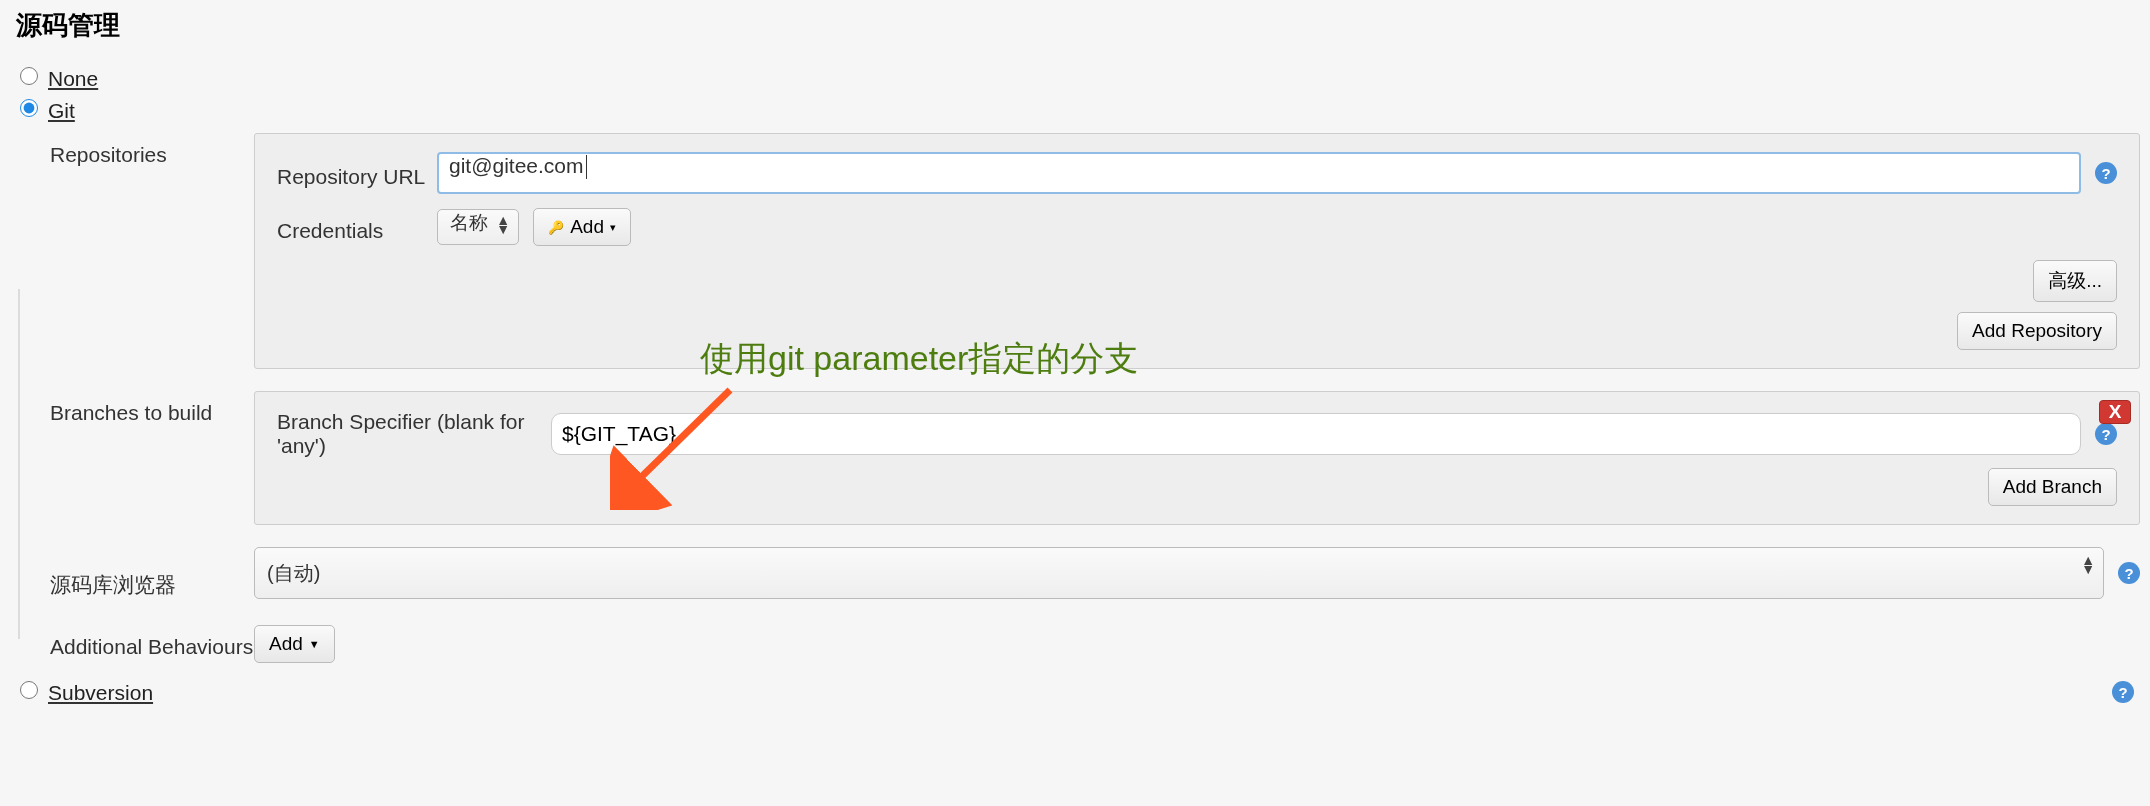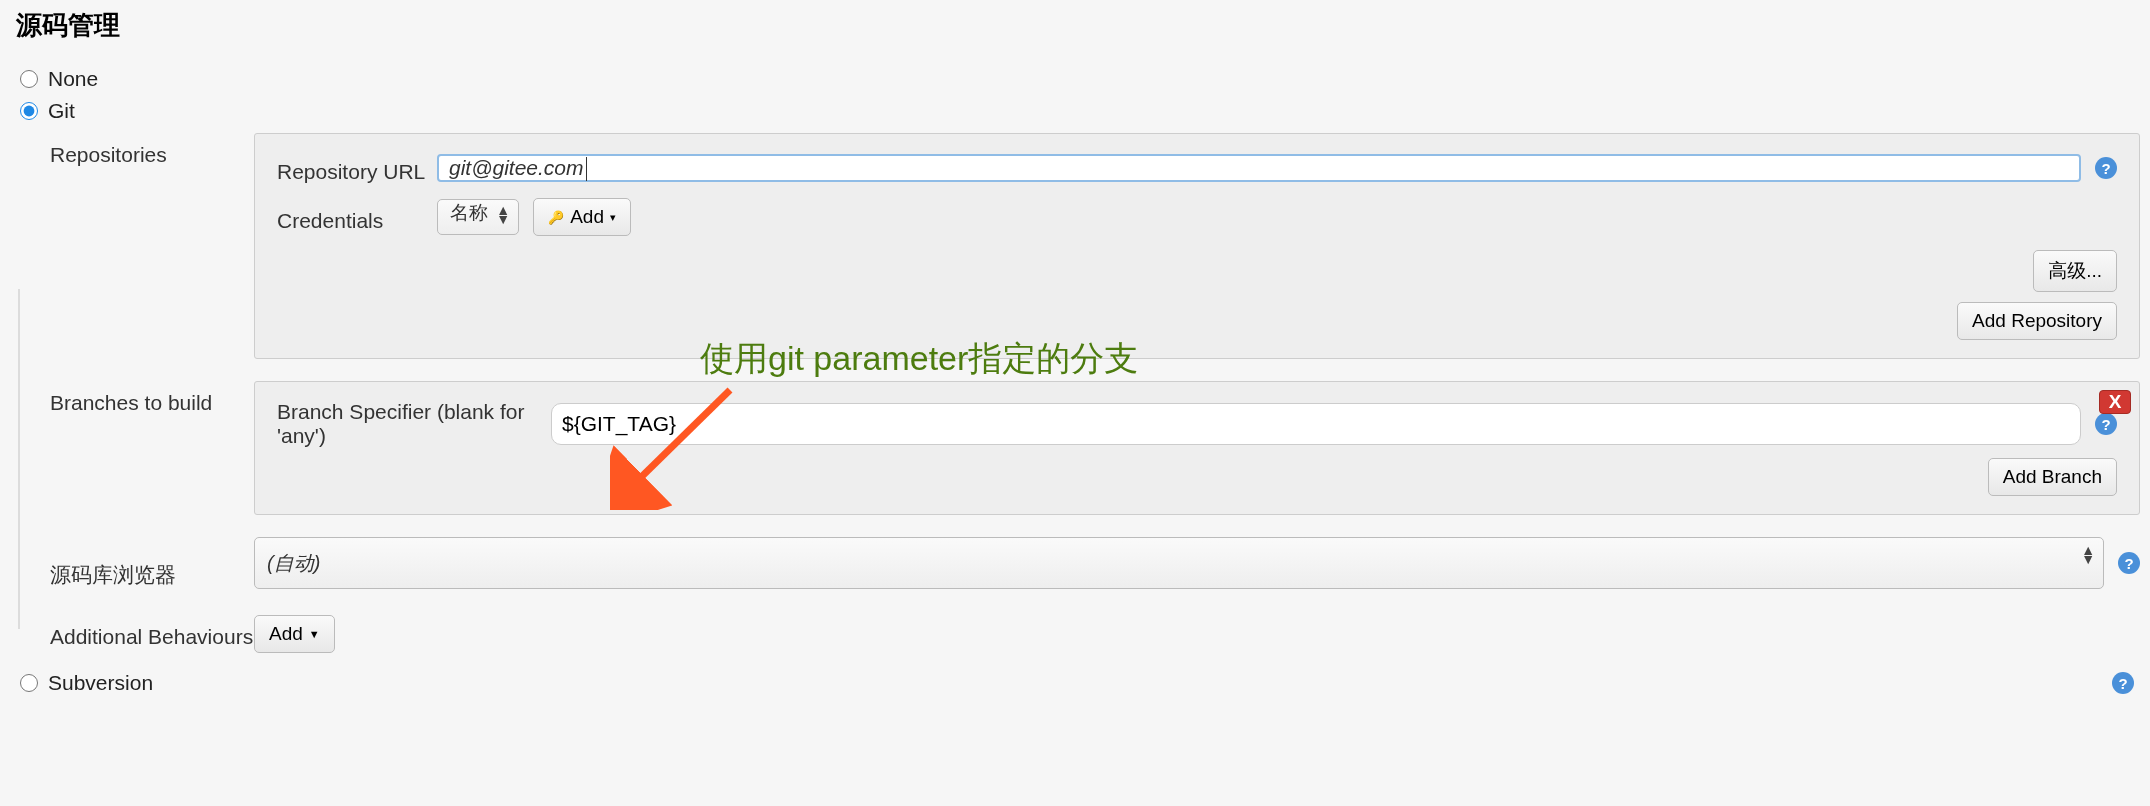--- a/index.html
+++ b/index.html
@@ -14,22 +14,23 @@
 }
 .section-title {
   font-size: 26px;
   font-weight: bold;
   color: #000000;
   padding: 8px 16px 20px 16px;
 }
 .radio-group { padding-left: 20px; }
 .radio-row {
   display: flex;
-  align-items: center;
+  align-items: flex-start;
   padding: 4px 0;
+  text-decoration: underline;
 }
 input[type="radio"] {
   width: 18px;
   height: 18px;
   margin-right: 10px;
   accent-color: #1e88e5;
   cursor: pointer;
 }
 .radio-label { font-size: 21px; color: #222; }
 .vline {
@@ -75,28 +76,27 @@
   color: #333;
   margin-top: 8px;
 }
 .inner-label-wide {
   width: 274px;
   font-size: 21px;
   color: #333;
 }
 .text-input {
   flex: 1;
-  height: 28px;
+  height: 42px;
   border: 2px solid #8fbce6;
   border-radius: 4px;
   background: #fff;
   font-size: 21px;
   padding: 0 10px;
   outline: none;
-  font-style: italic;
 }
 .text-input-plain {
   flex: 1;
   height: 42px;
   border: 1px solid #ccc;
   border-radius: 10px;
   background: #fff;
   font-size: 21px;
   padding: 0 10px;
 }
@@ -172,21 +172,20 @@
   background: linear-gradient(#fafafa,#eee);
   border: 1px solid #bbb;
   border-radius: 5px;
   height: 52px;
   padding: 16px 12px;
   display: flex;
   align-items: center;
   position: relative;
   cursor: pointer;
   font-size: 20px;
-  font-style: italic;
 }
 .full-select .select-arrow { top: 8px; }
 .key-icon { color: #f4b400; font-size: 13px; }
 .annotation {
   position: absolute;
   color: #4d7c0f;
   font-size: 34px;
   font-weight: 400;
   pointer-events: none;
 }

